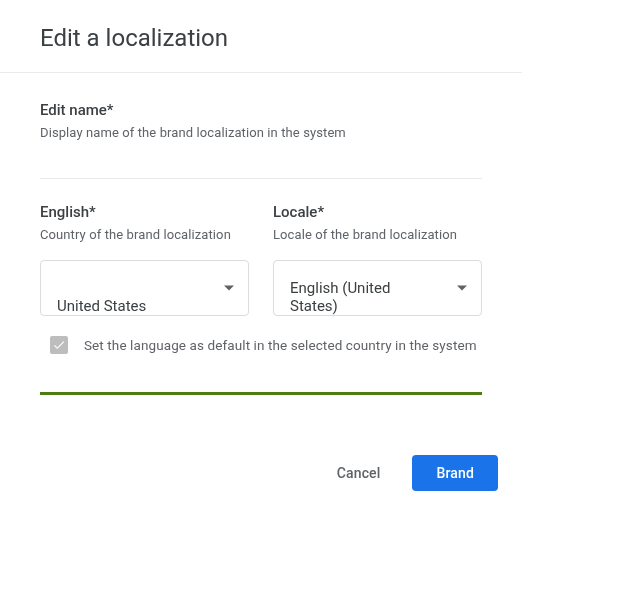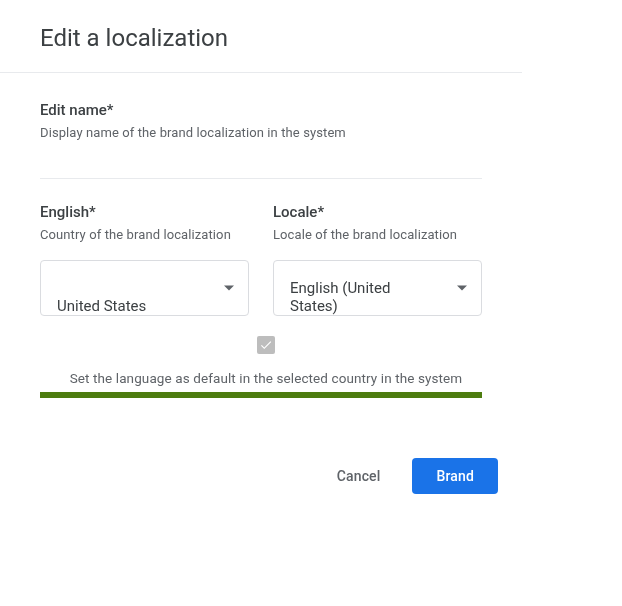--- a/index.html
+++ b/index.html
@@ -102,23 +102,22 @@
       width: 0;
       height: 0;
       border-left: 5px solid transparent;
       border-right: 5px solid transparent;
       border-top: 5px solid #5f6368;
     }
     .checkbox-row {
       display: flex;
       align-items: center;
       gap: 16px;
-      padding: 20px 0 6px 10px;
-      border-bottom: 6px solid #4d7c0f;
-      flex-direction: column;
+      padding: 20px 0 38px 10px;
+      border-bottom: 3px solid #4d7c0f;
     }
     .checkbox-box {
       width: 18px;
       height: 18px;
       background: #bdbdbd;
       border-radius: 2px;
       display: flex;
       align-items: center;
       justify-content: center;
       flex-shrink: 0;

